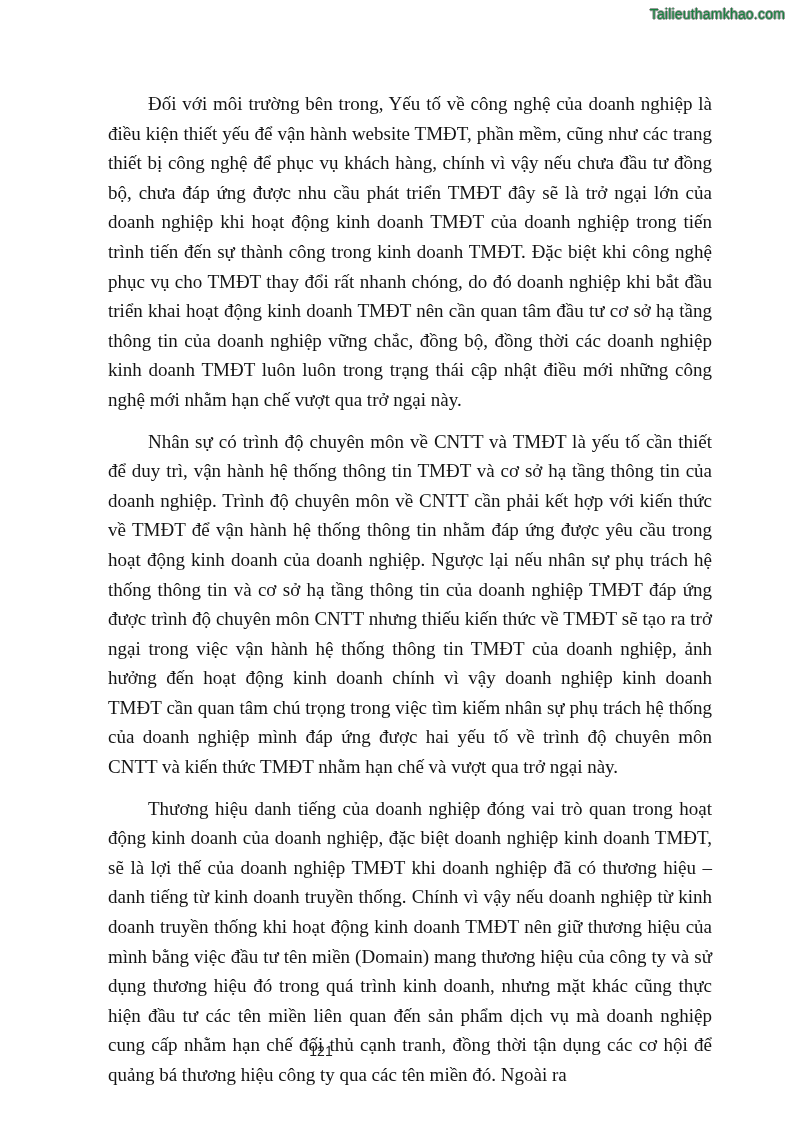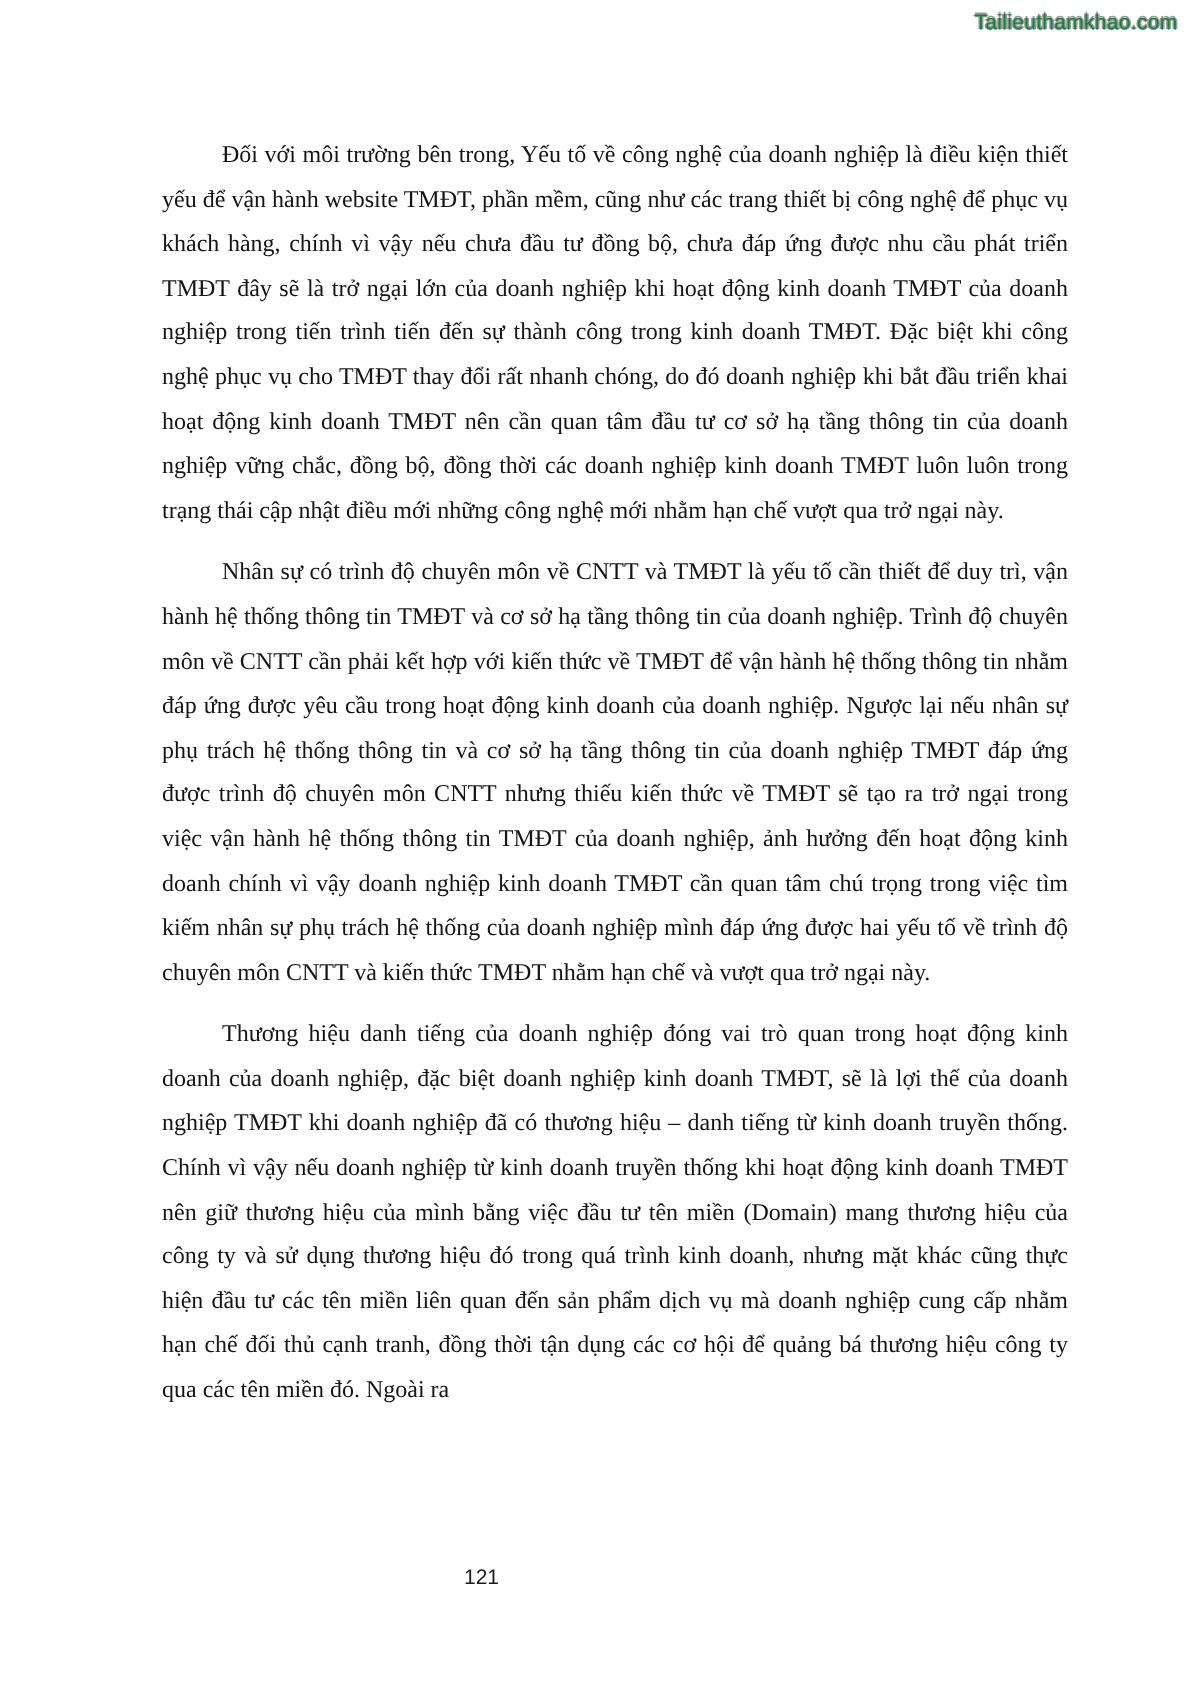--- a/index.html
+++ b/index.html
@@ -24,21 +24,21 @@
       letter-spacing: 0.2px;
       text-shadow:
         -1px 0 #9a9a9a, 1px 0 #9a9a9a, 0 -1px #9a9a9a, 0 1px #9a9a9a;
     }
     .content {
       position: absolute;
       left: 108px;
       top: 89px;
       width: 604px;
       font-family: "Liberation Serif", serif;
-      font-size: 16px;
+      font-size: 19px;
       line-height: 29.6px;
       text-align: justify;
       color: #141414;
     }
     .content p {
       margin: 0 0 12px 0;
       text-indent: 40px;
     }
     .page-number {
       position: absolute;

